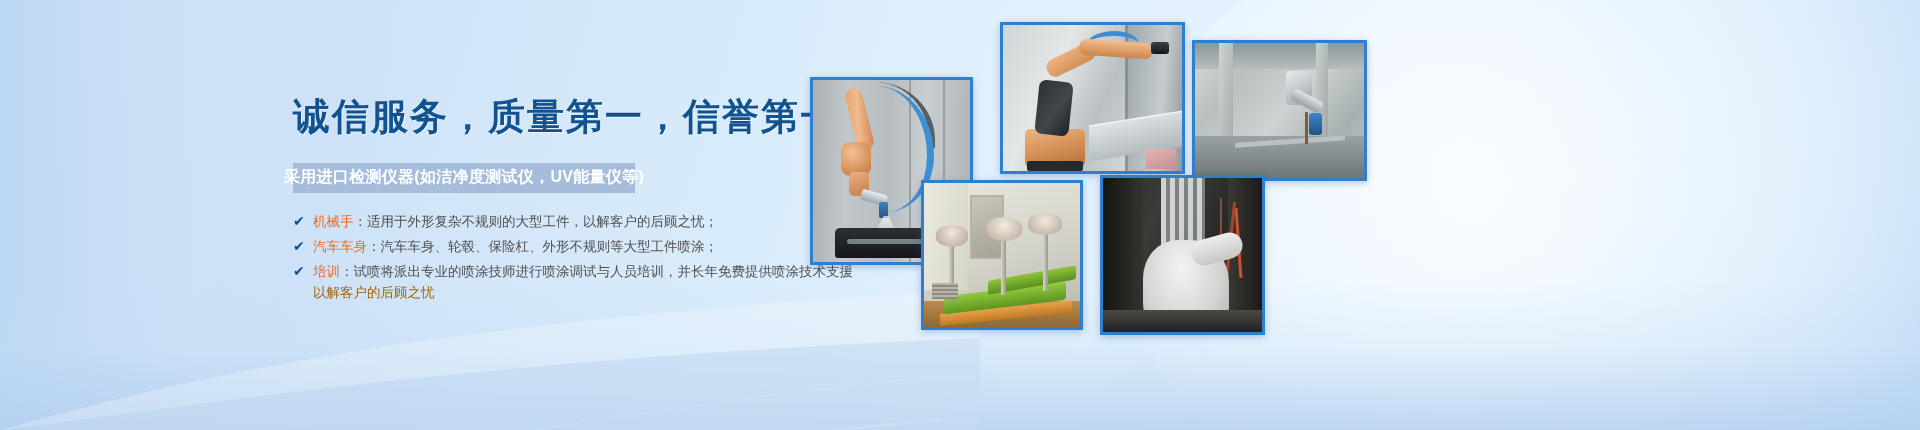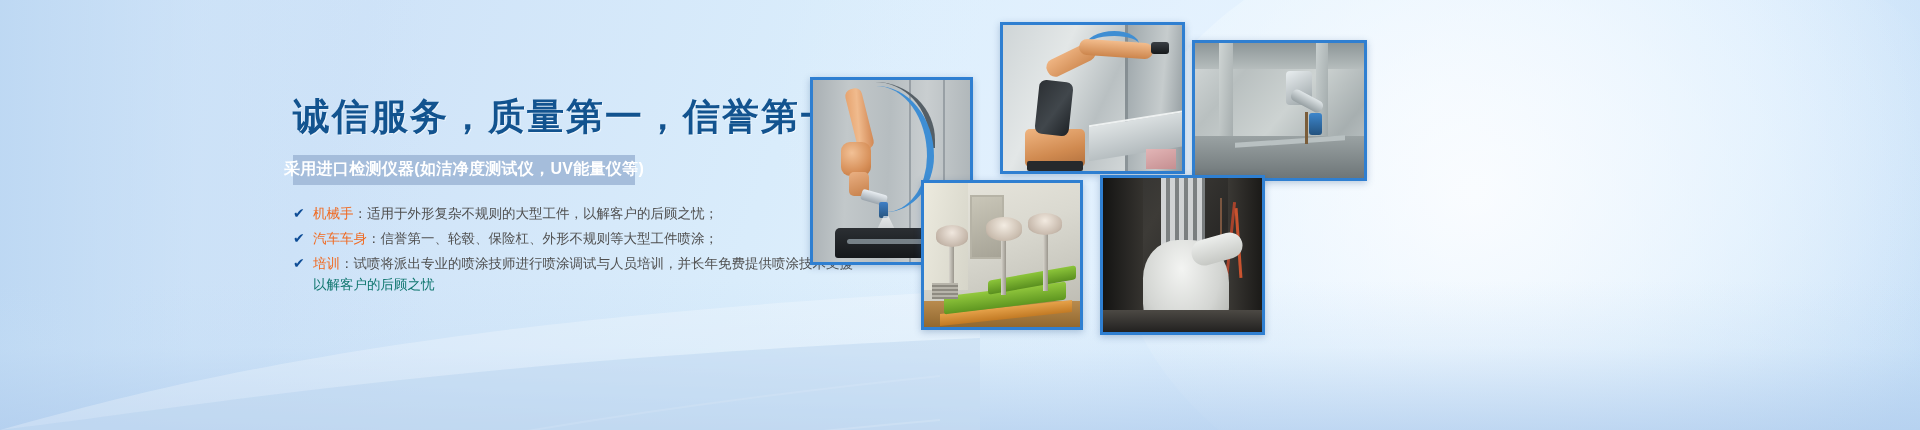--- a/index.html
+++ b/index.html
@@ -74,21 +74,21 @@
     font-size: 37px;
     font-weight: bold;
     color: #12538f;
     letter-spacing: 2px;
     line-height: 1.15;
     white-space: nowrap;
     text-shadow: 1px 1px 0 rgba(255,255,255,0.55);
   }
 
   .subbar {
-    margin-top: 16px;
+    margin-top: 24px;
     width: 342px;
     height: 30px;
     background: #a5bddb;
     display: flex;
     align-items: center;
     justify-content: center;
   }
   .subbar-text {
     color: #ffffff;
     font-size: 16px;
@@ -124,21 +124,21 @@
     flex: 1 1 auto;
   }
   .bullet-label {
     color: #f06a21;
   }
   .bullet-text {
     color: #4f4f4f;
   }
   .bullet-cont {
     display: block;
-    color: #0f766e;
+    color: #a16207;
   }
 
   
   .photo {
     position: absolute;
     border: 3px solid #2f7fd1;
     box-sizing: border-box;
     overflow: hidden;
     box-shadow: 0 2px 7px rgba(42,86,140,0.30);
     background: #9aa6ad;
@@ -365,21 +365,21 @@
       <li class="bullet">
         <span class="check-icon">✔</span>
         <span class="bullet-body">
           <span class="bullet-label">机械手</span><span class="bullet-text">：</span><span class="bullet-text">适用于外形复杂不规则的大型工件，以解客户的后顾之忧；</span>
         </span>
       </li>
 
       <li class="bullet">
         <span class="check-icon">✔</span>
         <span class="bullet-body">
-          <span class="bullet-label">汽车车身</span><span class="bullet-text">：</span><span class="bullet-text">信誉第一、轮毂、保险杠、外形不规则等大型工件喷涂；</span>
+          <span class="bullet-label">汽车车身</span><span class="bullet-text">：</span><span class="bullet-text">汽车车身、轮毂、保险杠、外形不规则等大型工件喷涂；</span>
         </span>
       </li>
 
       <li class="bullet">
         <span class="check-icon">✔</span>
         <span class="bullet-body">
           <span class="bullet-label">培训</span><span class="bullet-text">：</span><span class="bullet-text">试喷将派出专业的喷涂技师进行喷涂调试与人员培训，并长年免费提供喷涂技术支援</span>
           <span class="bullet-cont">以解客户的后顾之忧</span>
         </span>
       </li>

